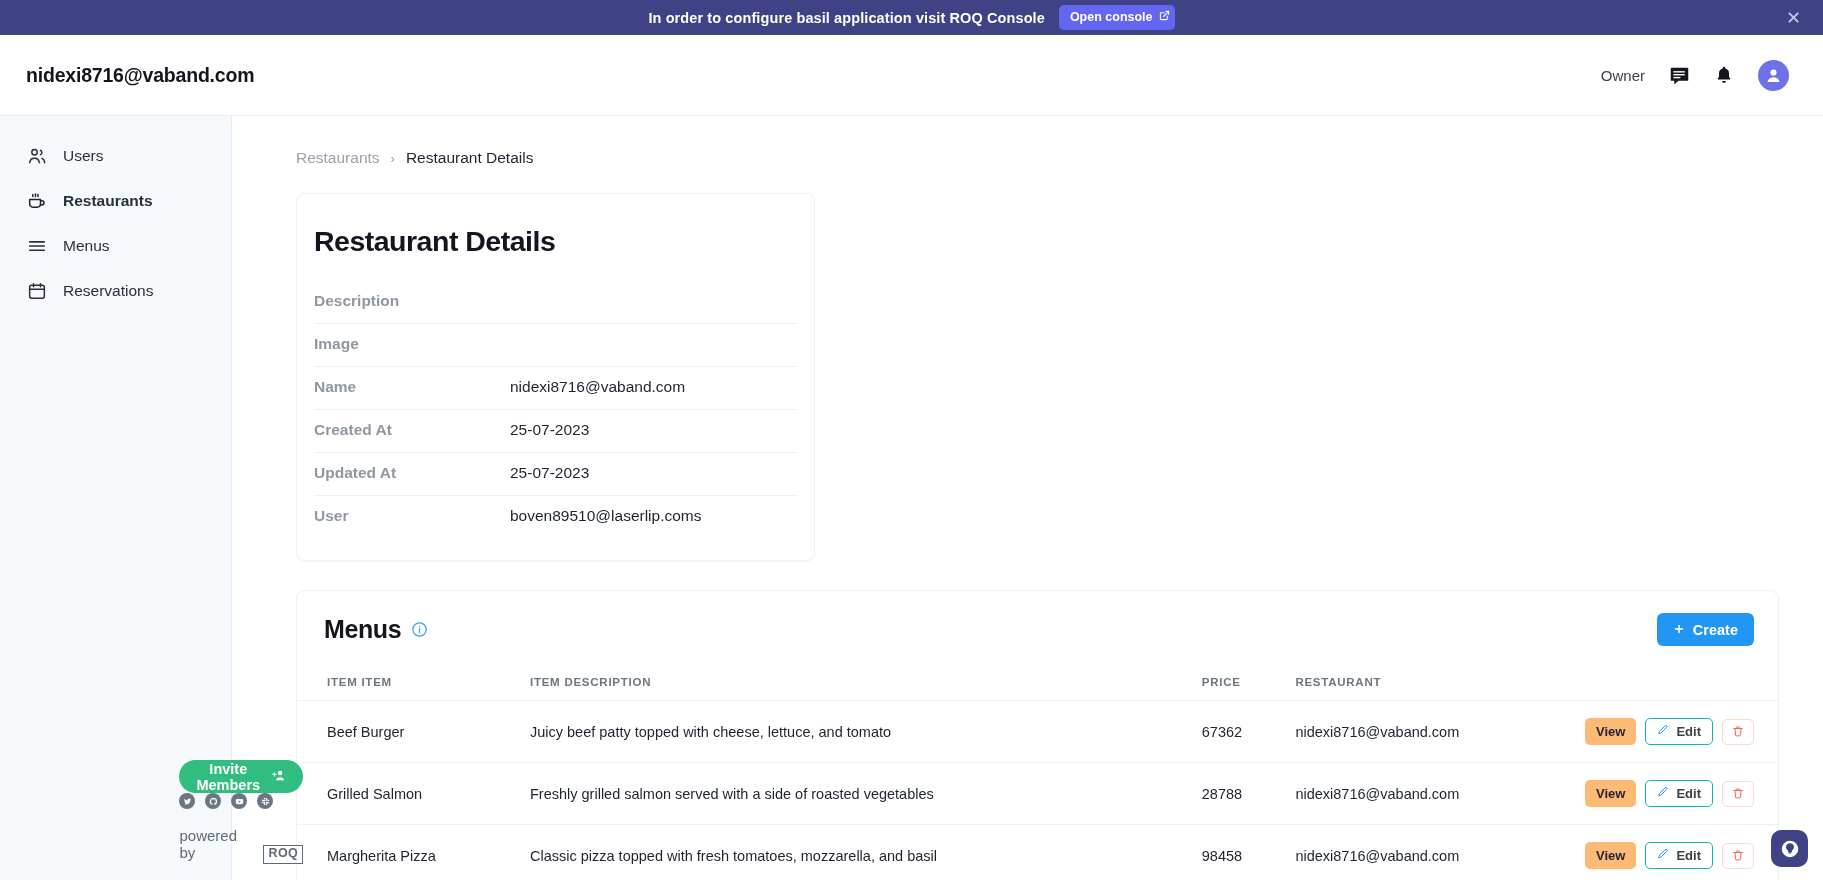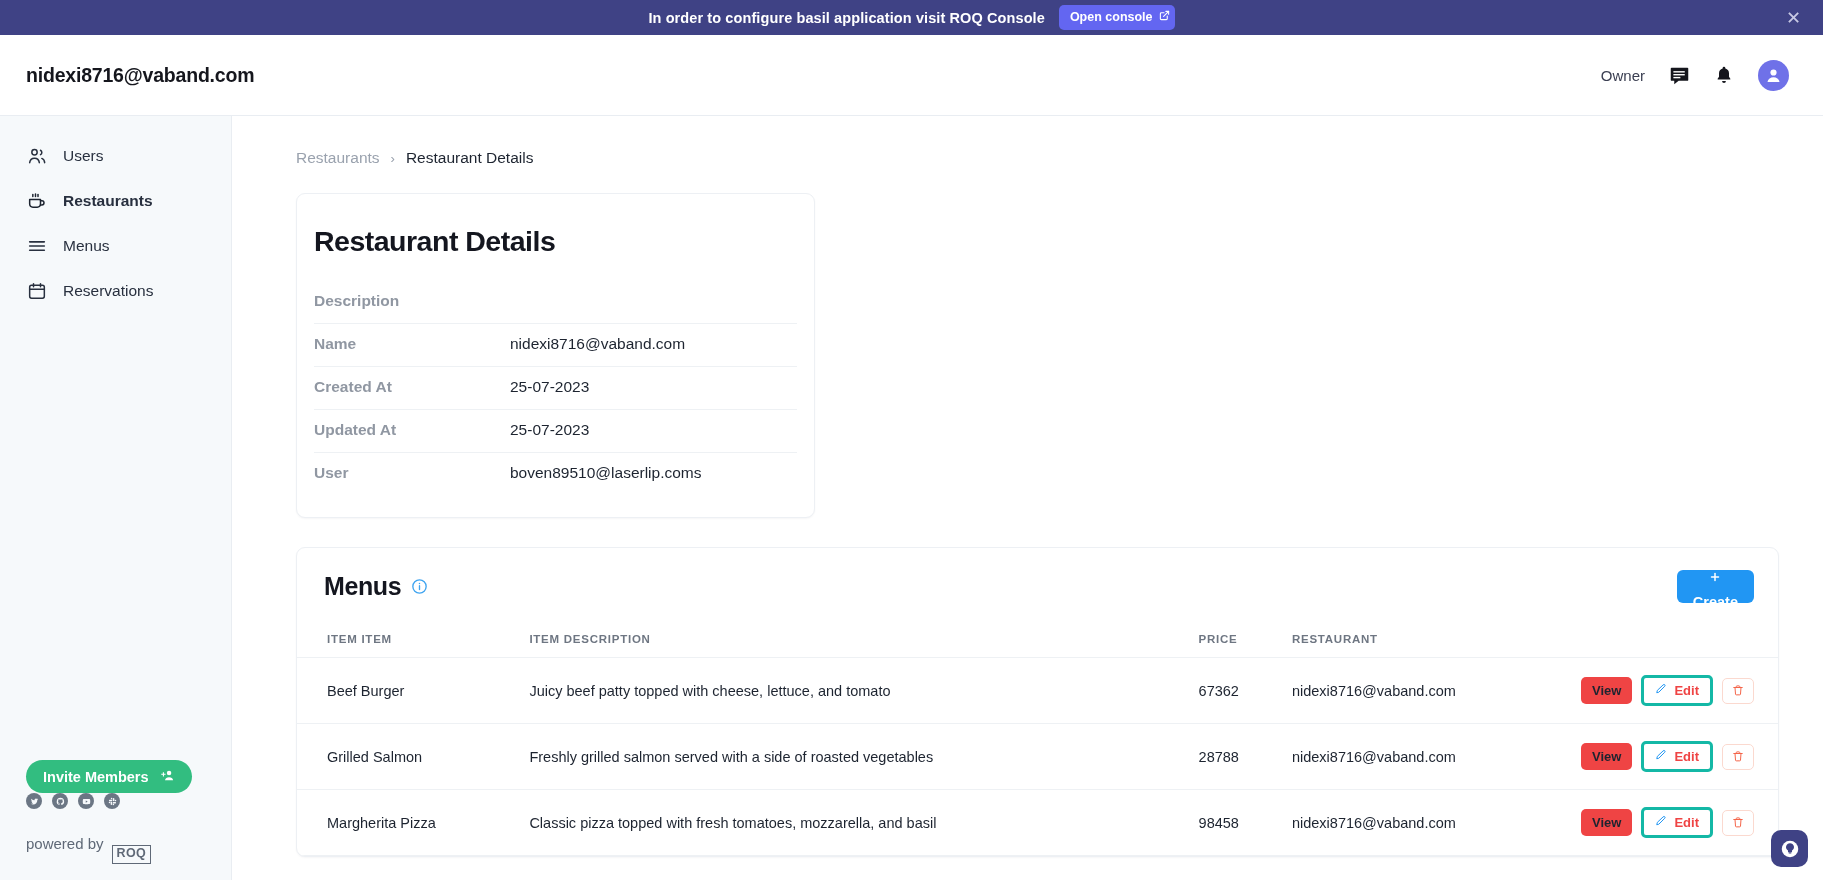--- a/index.html
+++ b/index.html
@@ -90,21 +90,21 @@
 
   
   .layout { display: flex; height: calc(880px - 35px - 81px); }
 
   
   .sidebar {
     width: 232px;
     background: #f6f9fb;
     border-right: 1px solid #e9edf2;
     display: flex;
-    flex-direction: column;
+    flex-direction: row;
     position: relative;
     flex: 0 0 232px;
   }
   .nav { padding-top: 17px; }
   .nav-item {
     display: flex;
     align-items: center;
     gap: 16px;
     padding: 12px 0 12px 26px;
     cursor: pointer;
@@ -232,21 +232,20 @@
     border: none;
     border-radius: 6px;
     height: 33px;
     padding: 0 16px;
     font-size: 14.5px;
     font-weight: bold;
     display: inline-flex;
     align-items: center;
     gap: 8px;
     cursor: pointer;
-    flex-direction: column;
   }
 
   table { width: 100%; border-collapse: collapse; }
   thead th {
     text-align: left;
     font-size: 11.5px;
     font-weight: bold;
     letter-spacing: .75px;
     color: #6e7682;
     padding: 0 0 12px 0;
@@ -260,36 +259,36 @@
     vertical-align: middle;
     margin-top: 12px;
   }
   .col-name { padding-left: 30px; width: 244px; }
   .col-desc { width: 720px; }
   .col-price { width: 98px; }
   .col-rest { width: 300px; }
   .col-actions { padding-right: 24px; }
   .actions { display: flex; align-items: center; justify-content: flex-end; gap: 9px; }
   .btn-view {
-    background: #ef4444;
+    background: #fdba74;
     border: none;
     border-radius: 5px;
     font-size: 13px;
     font-weight: bold;
     color: #1d2430;
     padding: 6px 11px;
     cursor: pointer;
   }
   .btn-edit {
     background: #ffffff;
-    border: 3px solid #14b8a6;
+    border: 1px solid #14b8a6;
     border-radius: 5px;
     font-size: 13px;
     font-weight: bold;
-    color: #ef4444;
+    color: #404040;
     padding: 5px 11px;
     cursor: pointer;
     display: inline-flex;
     align-items: center;
     gap: 7px;
   }
   .btn-del {
     background: #ffffff;
     border: 1px solid #fbd9cf;
     border-radius: 5px;
@@ -453,20 +452,24 @@
       <span class="crumb-muted">Restaurants</span>
       <span class="crumb-sep">›</span>
       <span class="crumb-current">Restaurant Details</span>
     </div>
 
     <div class="card details-card">
       <div class="details-title">Restaurant Details</div>
 
       <div class="detail-row">
         <div class="detail-label">Description</div>
+        <div class="detail-value"></div>
+      </div>
+      <div class="detail-row">
+        <div class="detail-label">Image</div>
         <div class="detail-value"></div>
       </div>
       <div class="detail-row">
         <div class="detail-label">Name</div>
         <div class="detail-value">nidexi8716@vaband.com</div>
       </div>
       <div class="detail-row">
         <div class="detail-label">Created At</div>
         <div class="detail-value">25-07-2023</div>
       </div>

